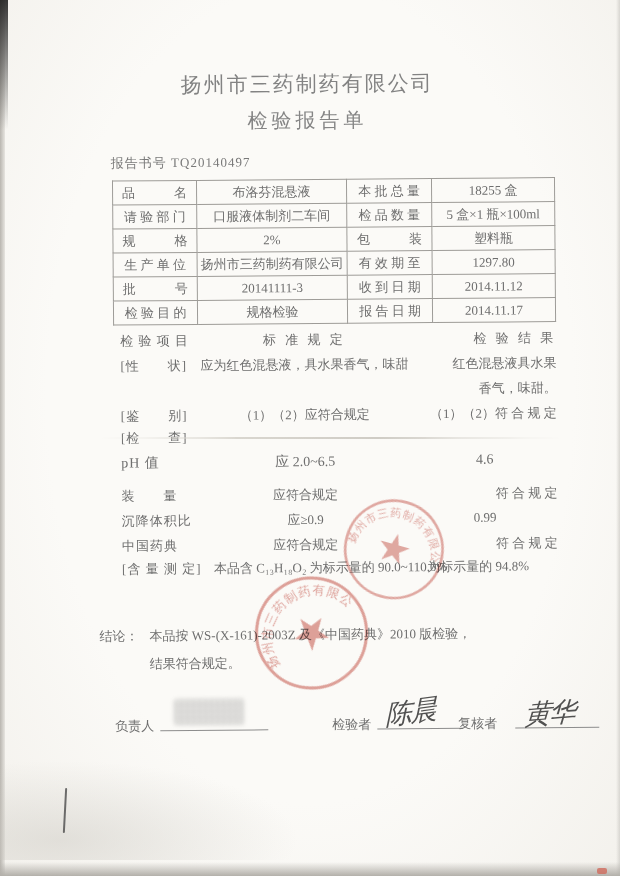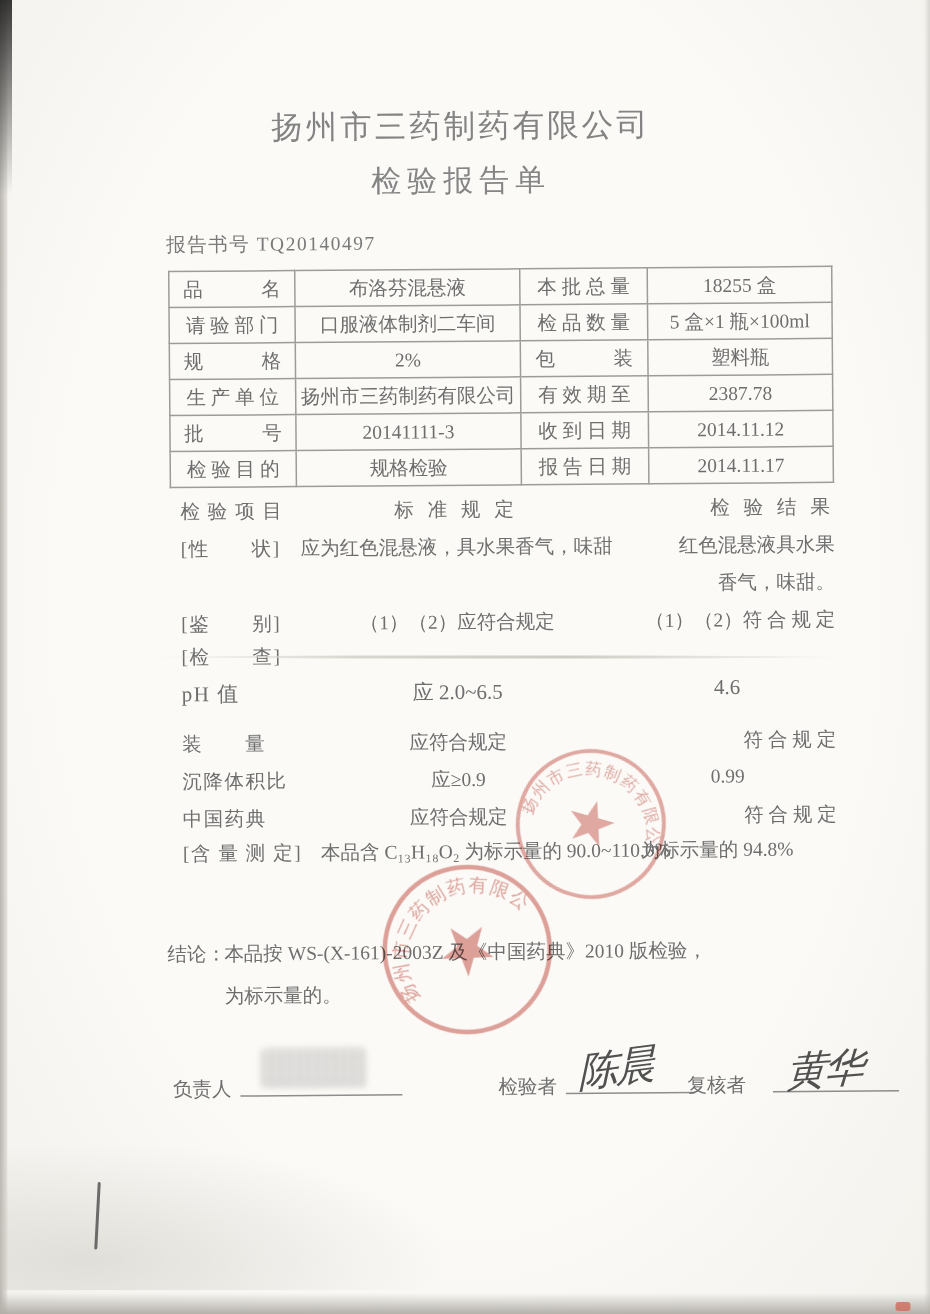--- a/index.html
+++ b/index.html
@@ -42,21 +42,21 @@
     text-align:center;padding:0 2px;white-space:nowrap;overflow:hidden;}
   col.c1{width:84px}col.c2{width:150px}col.c3{width:85px}col.c4{width:123px}
 
   .row{position:absolute;font-size:13px;color:#6e6e6e;white-space:nowrap;}
   .r-name{position:absolute;left:121px;letter-spacing:1px;}
   .r-spec{position:absolute;left:185px;width:240px;text-align:center;}
   .r-result{position:absolute;left:412px;width:145px;text-align:right;}
   .r-result.center{text-align:center;}
   .spaced{letter-spacing:3px;}
 
-  .conc-label{position:absolute;left:110px;}
+  .conc-label{position:absolute;left:98px;}
   .conc-text{position:absolute;left:148px;}
 
   .sig-row{position:absolute;top:716px;left:0;width:620px;font-size:13px;color:#6e6e6e;}
   .sig-label{position:absolute;}
   .sig-line{position:absolute;border-bottom:1px solid #8d8d8d;height:14px;}
   .stamp-blob{position:absolute;left:172px;top:698px;width:70px;height:26px;
     background:repeating-linear-gradient(90deg,rgba(120,120,120,.55) 0 3px,rgba(120,120,120,.1) 3px 6px),
                repeating-linear-gradient(0deg,rgba(120,120,120,.4) 0 3px,rgba(120,120,120,.05) 3px 6px);
     filter:blur(2px);opacity:.5;border-radius:3px;}
   .handwriting{position:absolute;font-family:"Liberation Serif",serif;color:#3f3f3f;
@@ -104,21 +104,21 @@
       <tr>
         <td>规　　　格</td>
         <td>2%</td>
         <td>包　　　装</td>
         <td>塑料瓶</td>
       </tr>
       <tr>
         <td>生 产 单 位</td>
         <td>扬州市三药制药有限公司</td>
         <td>有 效 期 至</td>
-        <td>2387.78</td>
+        <td>1297.80</td>
       </tr>
       <tr>
         <td>批　　　号</td>
         <td>20141111-3</td>
         <td>收 到 日 期</td>
         <td>2014.11.12</td>
       </tr>
       <tr>
         <td>检 验 目 的</td>
         <td>规格检验</td>
@@ -181,21 +181,21 @@
       <span class="r-name">[含 量 测 定]</span>
       <span style="position:absolute;left:213px;">本品含 C₁₃H₁₈O₂ 为标示量的 90.0~110.0%</span>
       <span style="position:absolute;left:413px;width:115px;text-align:right;">为标示量的 94.8%</span>
     </div>
 
     <div class="row" style="top:626px;">
       <span class="conc-label">结论：</span>
       <span class="conc-text">本品按 WS-(X-161)-2003Z 及《中国药典》2010 版检验，</span>
     </div>
     <div class="row" style="top:654px;">
-      <span class="conc-text">为标示量的。</span>
+      <span class="conc-text">结果符合规定。</span>
     </div>
 
     <div class="sig-row">
       <span class="sig-label" style="left:113px;">负责人</span>
       <span class="sig-line" style="left:158px;width:108px;top:-1px;"></span>
       <span class="sig-label" style="left:330px;">检验者</span>
       <span class="sig-line" style="left:375px;width:86px;top:-1px;"></span>
       <span class="sig-label" style="left:456px;">复核者</span>
       <span class="sig-line" style="left:513px;width:84px;top:-1px;"></span>
     </div>

